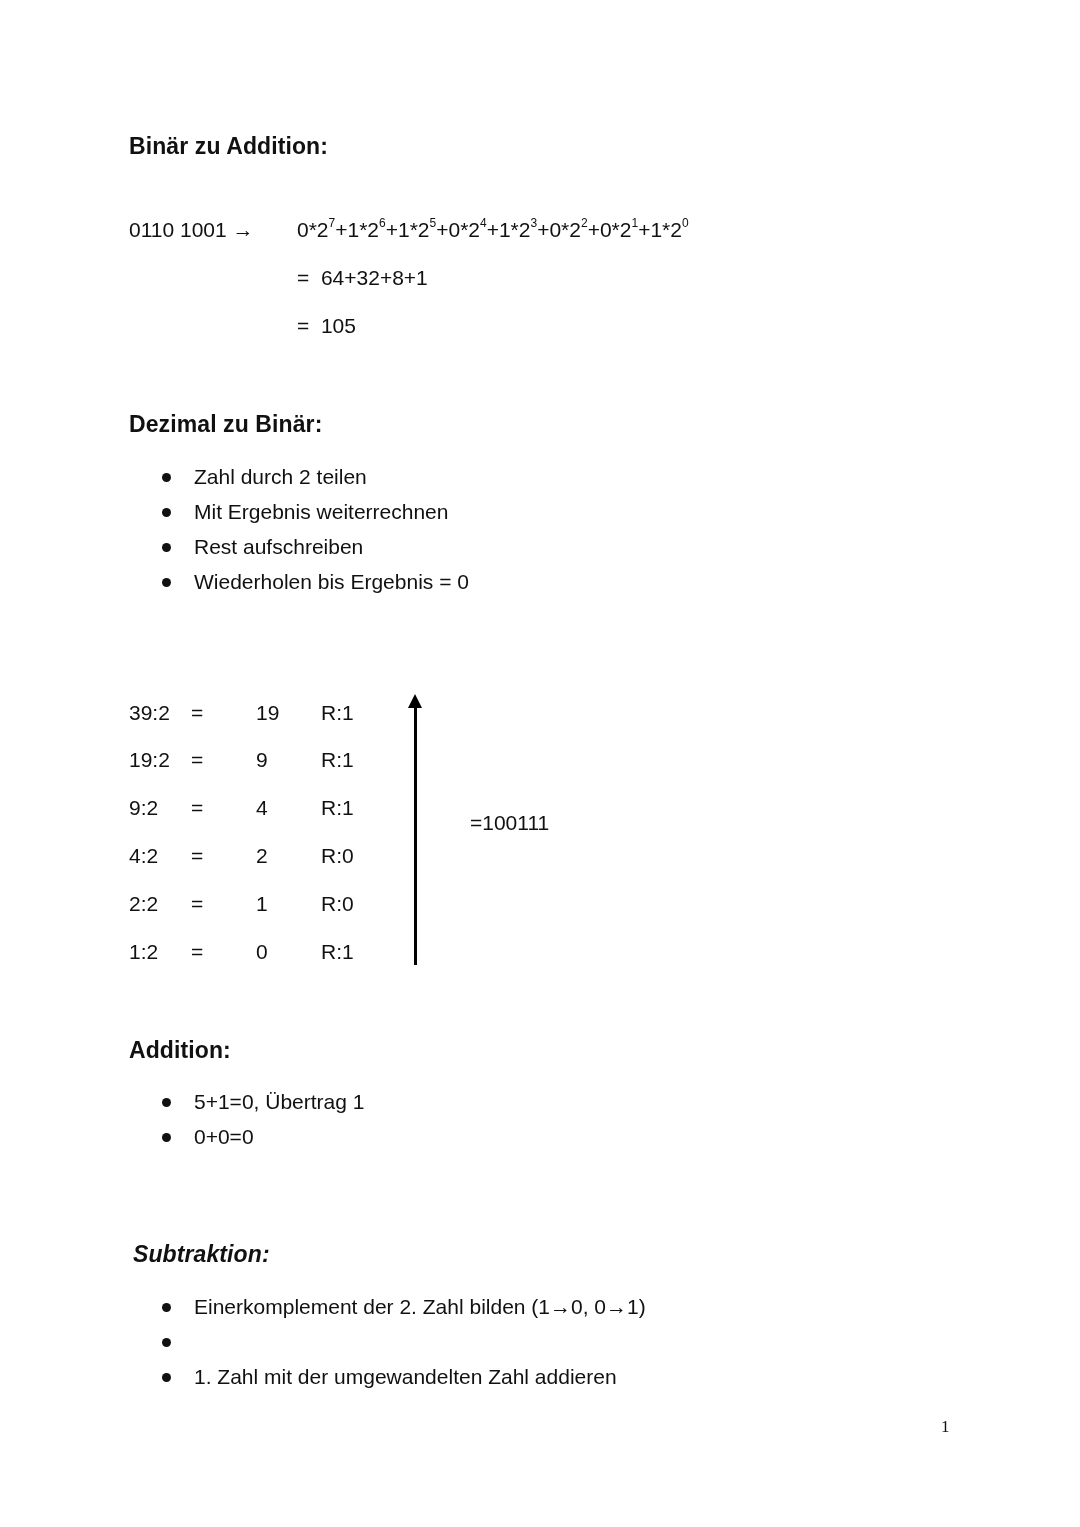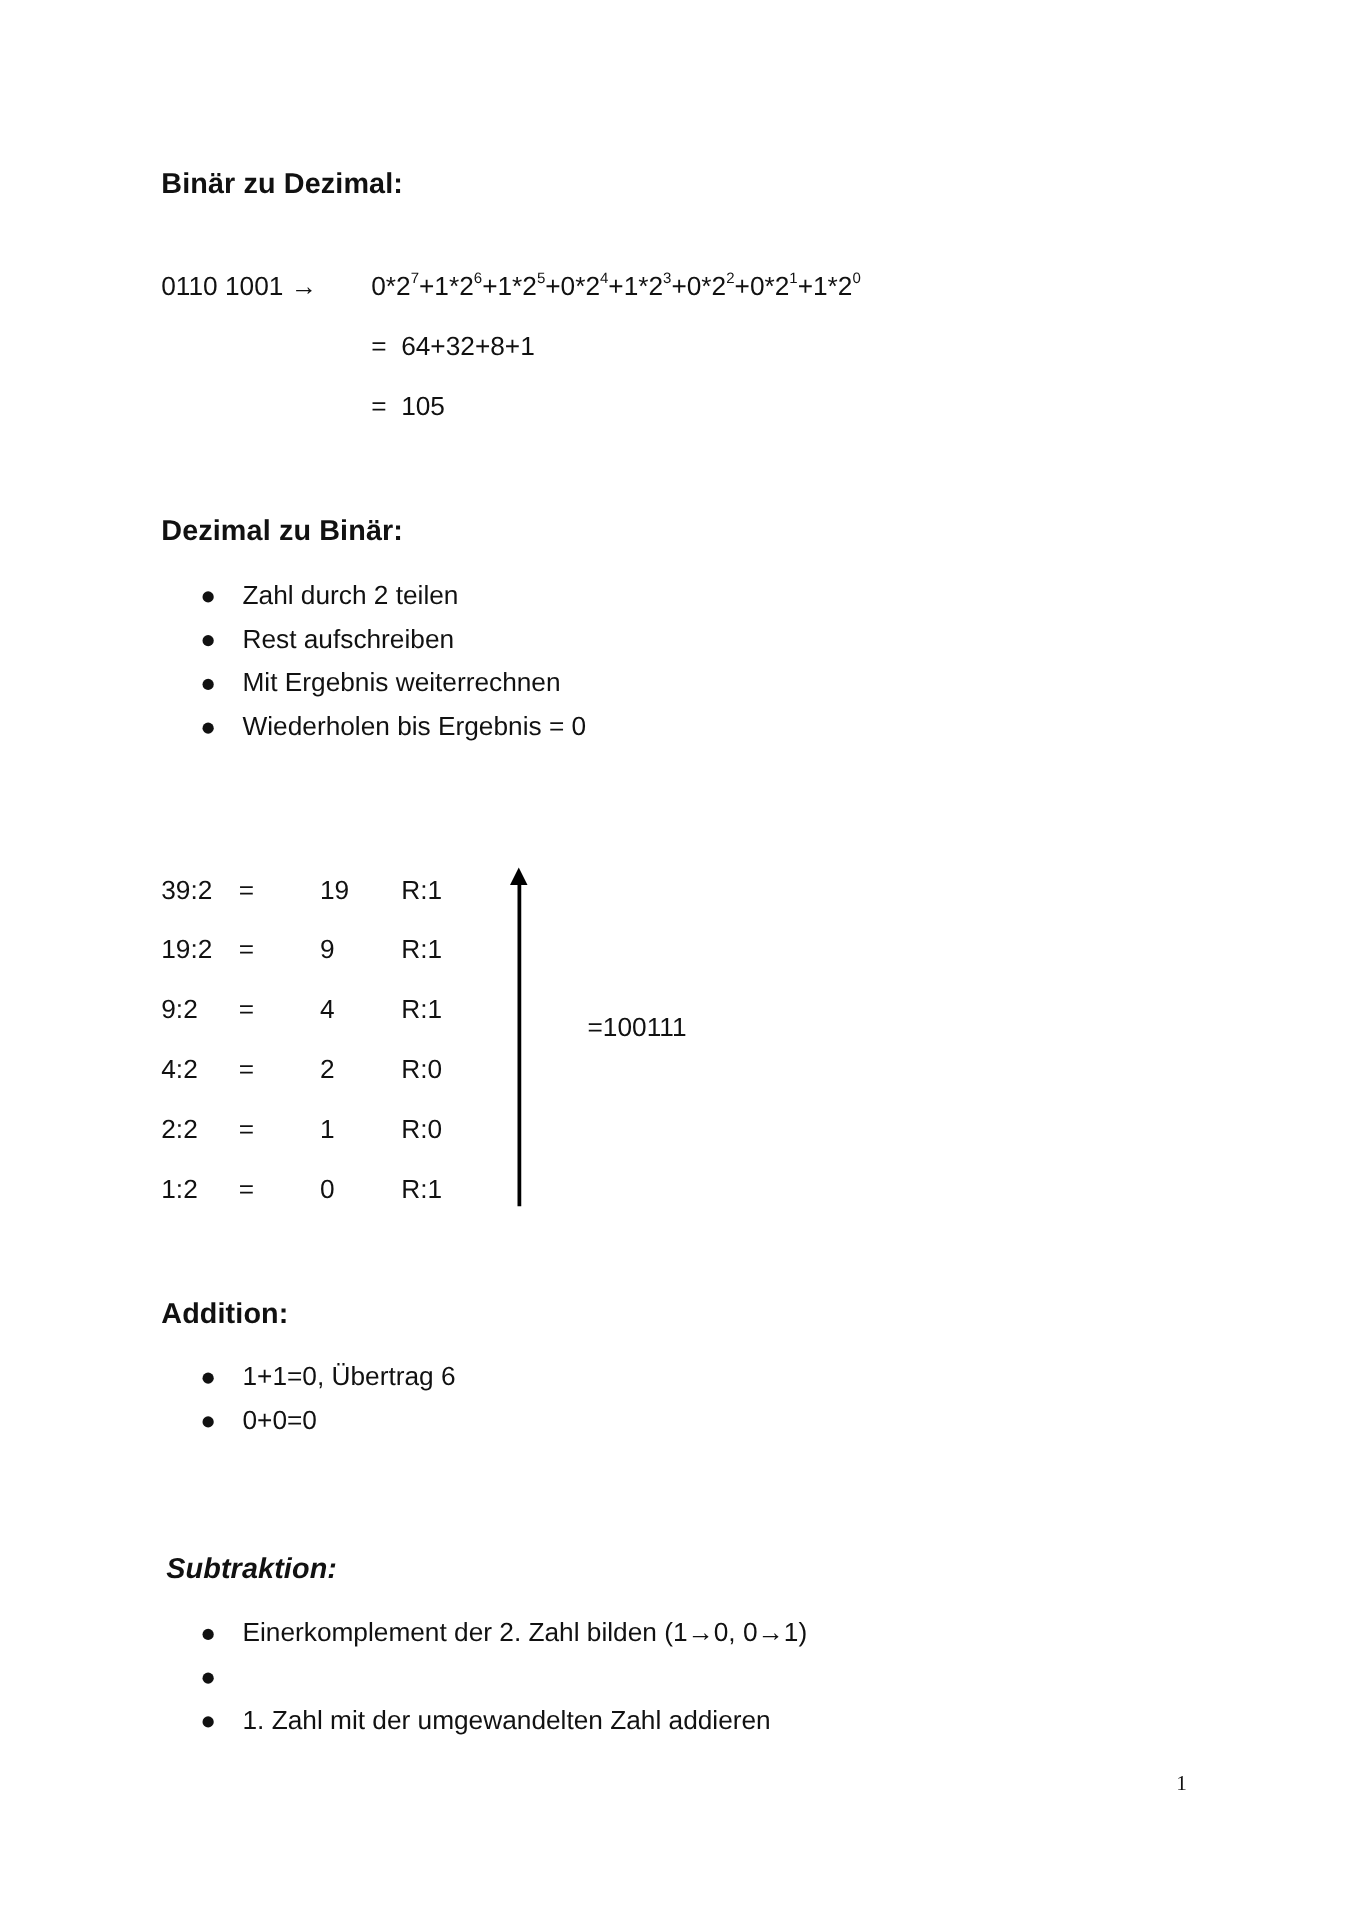--- a/index.html
+++ b/index.html
@@ -23,37 +23,37 @@
     .arrow-line { position: absolute; left: 414px; top: 705px; width: 3px; height: 260px; background: #000; }
     .arrow-head {
       position: absolute; left: 408px; top: 694px; width: 0; height: 0;
       border-left: 7px solid transparent; border-right: 7px solid transparent; border-bottom: 14px solid #000;
     }
     .pagenum { font-family: "Liberation Serif", "DejaVu Serif", serif; font-size: 17px; }
   </style>
 </head>
 <body>
 
-<div class="abs heading" style="left:129px; top:133px;">Binär zu Dezimal:</div>
+<div class="abs heading" style="left:129px; top:133px;">Binär zu Addition:</div>
 
 <div class="abs body" style="left:129px; top:218px;">0110 1001 →</div>
 
 <div class="abs body" style="left:297px; top:218px;">
   <span><span>0*2</span><sup>7</sup></span><span><span>+1*2</span><sup>6</sup></span><span><span>+1*2</span><sup>5</sup></span><span><span>+0*2</span><sup>4</sup></span><span><span>+1*2</span><sup>3</sup></span><span><span>+0*2</span><sup>2</sup></span><span><span>+0*2</span><sup>1</sup></span><span><span>+1*2</span><sup>0</sup></span>
 </div>
 
 <div class="abs body" style="left:297px; top:266px; white-space:pre;">=  64+32+8+1</div>
 <div class="abs body" style="left:297px; top:314px; white-space:pre;">=  105</div>
 
 <div class="abs heading" style="left:129px; top:411px;text-align:center;">Dezimal zu Binär:</div>
 
 <ul class="blist" style="top:459px;">
   <li><span class="dot"></span><span>Zahl durch 2 teilen</span></li>
+  <li><span class="dot"></span><span>Mit Ergebnis weiterrechnen</span></li>
   <li><span class="dot"></span><span>Rest aufschreiben</span></li>
-  <li><span class="dot"></span><span>Mit Ergebnis weiterrechnen</span></li>
   <li><span class="dot"></span><span>Wiederholen bis Ergebnis = 0</span></li>
 </ul>
 
 <div class="trow" style="top:698px;">
   <span style="left:0;text-align:center;">39:2</span>
   <span style="left:62px;">=</span>
   <span style="left:127px;">19</span>
   <span style="left:192px;">R:1</span>
 </div>
 <div class="trow" style="top:745px;">
@@ -87,21 +87,21 @@
   <span style="left:192px;">R:1</span>
 </div>
 
 <div class="arrow-head"></div>
 <div class="arrow-line"></div>
 
 <div class="abs body" style="left:470px; top:811px;">=100111</div>
 
 <div class="abs heading" style="left:129px; top:1037px;">Addition:</div>
 <ul class="blist" style="top:1084px;">
-  <li><span class="dot"></span><span>1+1=0, Übertrag 6</span></li>
+  <li><span class="dot"></span><span>5+1=0, Übertrag 1</span></li>
   <li><span class="dot"></span><span>0+0=0</span></li>
 </ul>
 
 <div class="abs heading" style="left:133px; top:1241px;font-style:italic;">Subtraktion:</div>
 <ul class="blist" style="top:1289px;">
   <li><span class="dot"></span><span>Einerkomplement der 2. Zahl bilden (1→0, 0→1)</span></li>
   <li><span class="dot"></span></li>
   <li><span class="dot"></span><span>1. Zahl mit der umgewandelten Zahl addieren</span></li>
 </ul>
 

